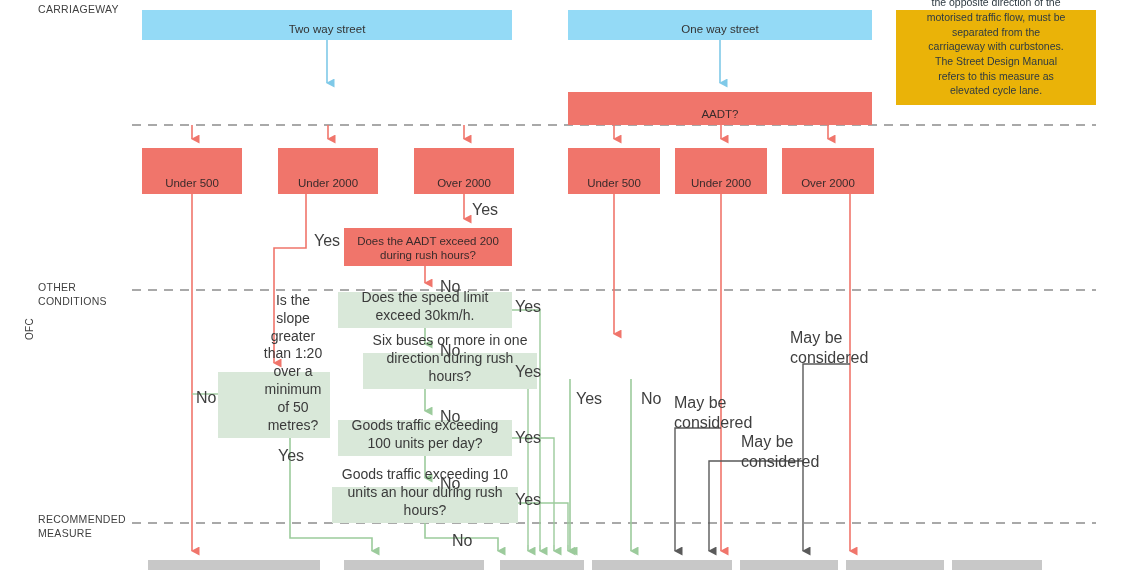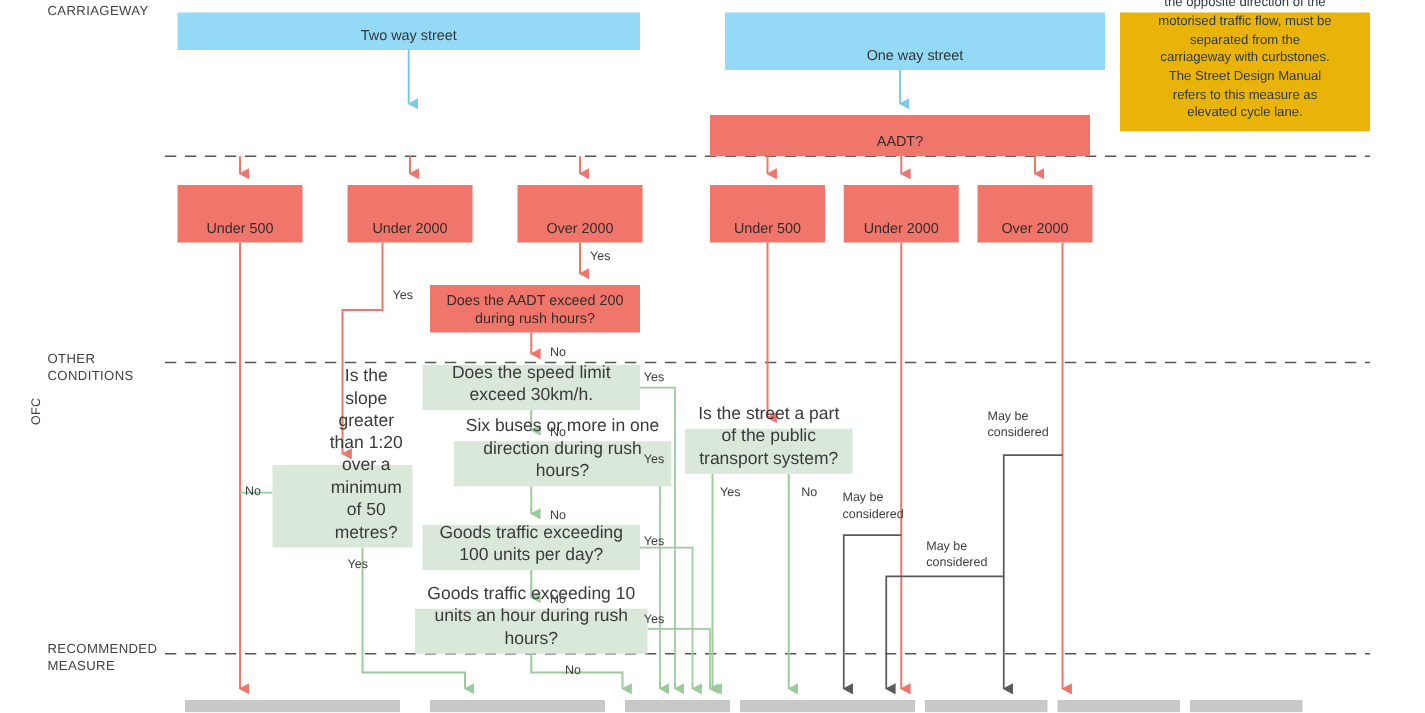--- a/index.html
+++ b/index.html
@@ -48,21 +48,21 @@
   .side-label{
     position:absolute;
     font-size:10px;
     color:#3f3f3f;
     letter-spacing:.3px;
     transform-origin:left top;
     transform:rotate(-90deg);
   }
   .edge-label{
     position:absolute;
-    font-size:10px;
+    font-size:16px;
     color:#3f3f3f;
     white-space:pre-line;
     line-height:1.25;
   }
 </style>
 </head>
 <body>
 
 <div id="stage">
 
@@ -203,21 +203,21 @@
   <div class="lane-label" style="left:38px;top:2px;">CARRIAGEWAY</div>
   <div class="lane-label" style="left:38px;top:280px;">OTHER
 CONDITIONS</div>
   <div class="lane-label" style="left:38px;top:512px;">RECOMMENDED
 MEASURE</div>
   <div class="side-label" style="left:24px;top:340px;">OFC</div>
 
   <div class="node n-blue" style="left:142px;top:10px;width:370px;height:30px;">
       <span>Two way street</span>
     </div>
-  <div class="node n-blue" style="left:568px;top:10px;width:304px;height:46px;margin-left:12px;">
+  <div class="node n-blue" style="left:568px;top:10px;width:304px;height:30px;">
       <span>One way street</span>
     </div>
   <div class="node n-info" style="left:896px;top:10px;width:200px;height:95px;">
       <span>Cycle lane in one direction, in the opposite direction of the motorised traffic flow, must be separated from the carriageway with curbstones. The Street Design Manual refers to this measure as elevated cycle lane.</span>
     </div>
 
   <div class="node n-red" style="left:568px;top:92px;width:304px;height:33px;">
       <span>AADT?</span>
     </div>
 
@@ -252,23 +252,20 @@
       <span>Six buses or more in one direction during rush hours?</span>
     </div>
   <div class="node n-green" style="left:338px;top:420px;width:174px;height:36px;">
       <span>Goods traffic exceeding 100 units per day?</span>
     </div>
   <div class="node n-green" style="left:332px;top:487px;width:186px;height:36px;">
       <span>Goods traffic exceeding 10 units an hour during rush hours?</span>
     </div>
   <div class="node n-green" style="left:218px;top:372px;width:112px;height:66px;padding-left:44px;">
       <span>Is the slope greater than 1:20 over a minimum of 50 metres?</span>
-    </div>
-  <div class="node n-green" style="left:548px;top:343px;width:134px;height:36px;">
-      <span>Is the street a part of the public transport system?</span>
     </div>
 
   <div class="node n-gray" style="left:148px;top:560px;width:172px;height:10px;"></div>
   <div class="node n-gray" style="left:344px;top:560px;width:140px;height:10px;"></div>
   <div class="node n-gray" style="left:500px;top:560px;width:84px;height:10px;"></div>
   <div class="node n-gray" style="left:592px;top:560px;width:140px;height:10px;"></div>
   <div class="node n-gray" style="left:740px;top:560px;width:98px;height:10px;"></div>
   <div class="node n-gray" style="left:846px;top:560px;width:98px;height:10px;"></div>
   <div class="node n-gray" style="left:952px;top:560px;width:90px;height:10px;"></div>
 

